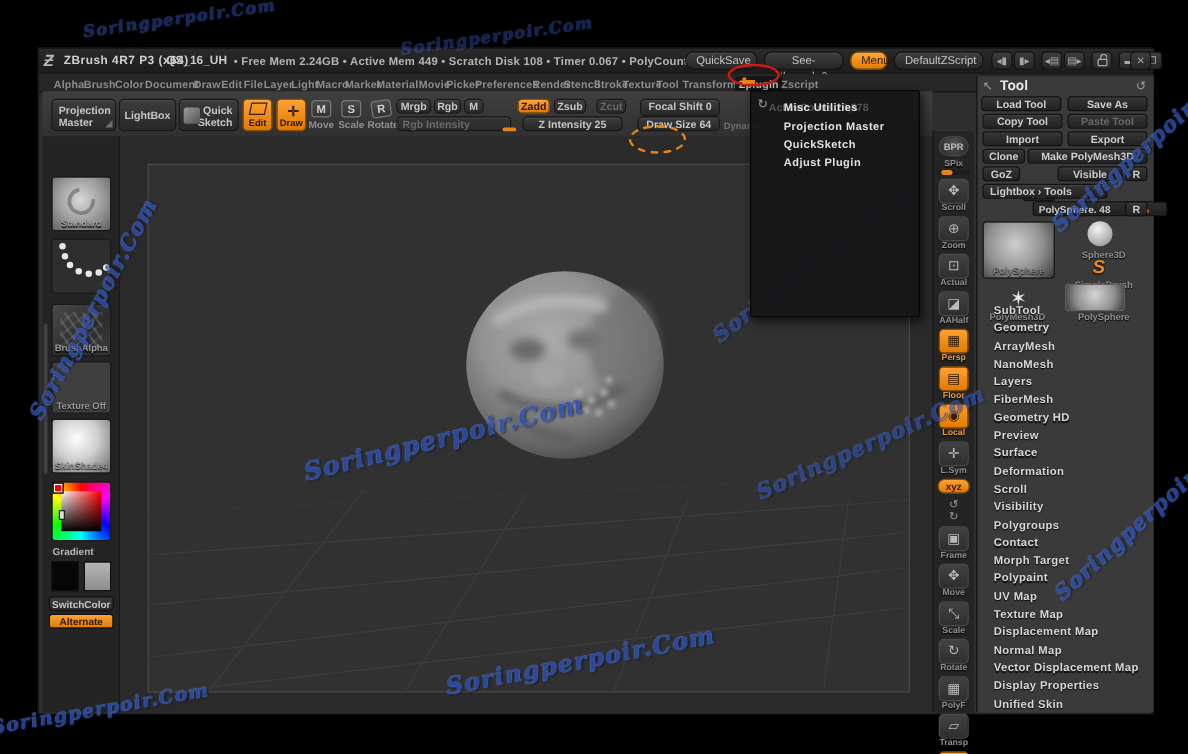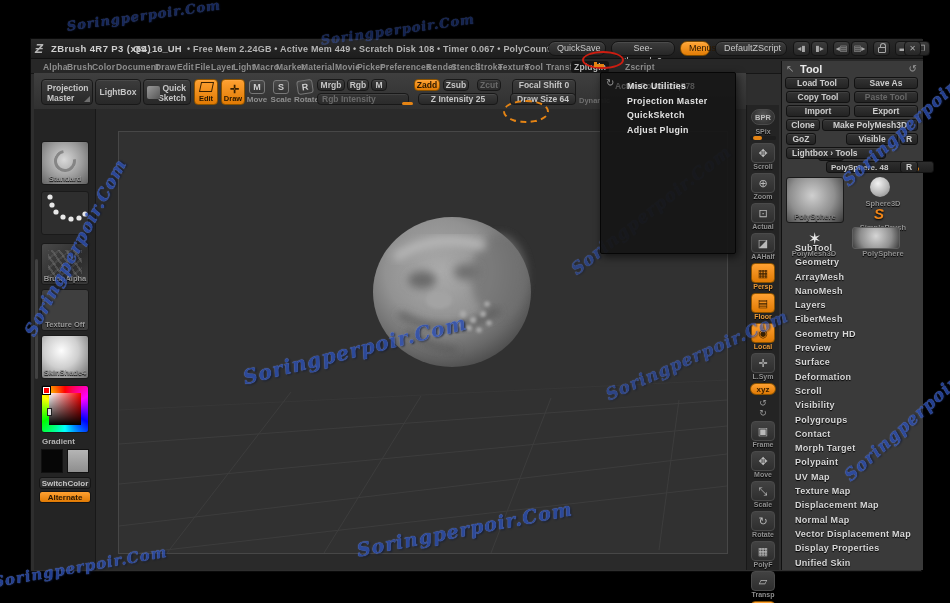--- a/index.html
+++ b/index.html
@@ -191,21 +191,21 @@
     <span class="menu-item" style="left:267px">Material</span>
     <span class="menu-item" style="left:301px">Movie</span>
     <span class="menu-item" style="left:323px">Picker</span>
     <span class="menu-item" style="left:346px">Preferences</span>
     <span class="menu-item" style="left:392px">Render</span>
     <span class="menu-item" style="left:417px">Stencil</span>
     <span class="menu-item" style="left:441px">Stroke</span>
     <span class="menu-item" style="left:464px">Texture</span>
     <span class="menu-item" style="left:491px">Tool</span>
     <span class="menu-item" style="left:512px">Transform</span>
-    <span class="menu-item active" style="left:540px">Zplugin</span>
+    <span class="menu-item active" style="left:557px">Zplugin</span>
     <span class="menu-item" style="left:591px">Zscript</span>
   </div>
 
   <div class="toolbar">
     <div class="btn fold" style="left:7px;top:6px;width:52px;height:26px;padding-top:3px;text-align:left;padding-left:5px;">
       <span>Projection</span><br>
       <span>Master</span>
     </div>
     <div class="btn" style="left:61px;top:6px;width:46px;height:26px;line-height:24px;">LightBox</div>
     <div class="btn" style="left:109px;top:6px;width:48px;height:26px;padding-top:3px;text-align:right;padding-right:4px;">
@@ -235,21 +235,21 @@
     </div>
     <div class="btn" style="left:283px;top:6px;width:28px;height:12px;line-height:10px;">Mrgb</div>
     <div class="btn" style="left:313px;top:6px;width:22px;height:12px;line-height:10px;">Rgb</div>
     <div class="btn" style="left:337px;top:6px;width:16px;height:12px;line-height:10px;">M</div>
     <div class="btn disabled" style="left:283px;top:20px;width:92px;height:12px;line-height:10px;text-align:left;padding-left:4px;">Rgb Intensity</div>
     <span class="slider-nub" style="left:368px;top:29px;width:11px;"></span>
     <div class="btn orange" style="left:380px;top:6px;width:26px;height:12px;line-height:10px;">Zadd</div>
     <div class="btn" style="left:409px;top:6px;width:26px;height:12px;line-height:10px;">Zsub</div>
     <div class="btn disabled" style="left:443px;top:6px;width:24px;height:12px;line-height:10px;">Zcut</div>
     <div class="btn" style="left:384px;top:20px;width:80px;height:12px;line-height:10px;">Z Intensity 25</div>
-    <div class="btn" style="left:478px;top:6px;width:64px;height:24px;line-height:10px;">Focal Shift 0</div>
+    <div class="btn" style="left:478px;top:6px;width:64px;height:14px;line-height:10px;">Focal Shift 0</div>
     <div class="btn" style="left:476px;top:20px;width:66px;height:12px;line-height:10px;">Draw Size 64</div>
     <span class="lbl-dim" style="position:absolute;left:545px;top:23px;font-size:7.5px;font-weight:bold;">Dynamic</span>
   </div>
   <div class="tick-strip"></div>
 
   <div class="lefttray">
     <div class="scrollhint"></div>
     <div class="tray-thumb" style="top:32px;height:44px;background:radial-gradient(circle at 48% 42%,#d9d9d9,#9a9a9a 55%,#5e5e5e);">
       <span style="position:absolute;left:12px;top:8px;width:22px;height:22px;border:3px solid rgba(120,120,120,.8);border-radius:50%;border-top-color:transparent;transform:rotate(35deg);"></span>
       <span class="tray-lbl">Standard</span>

